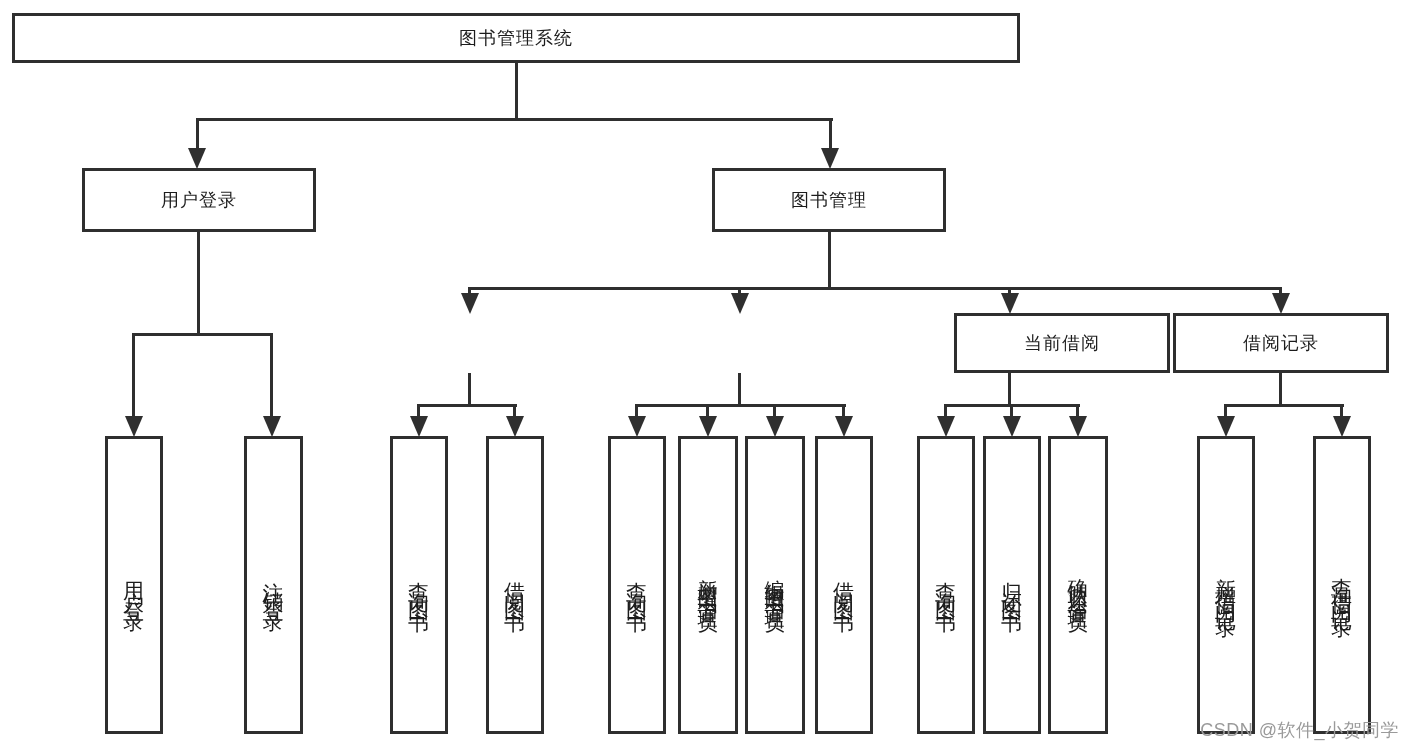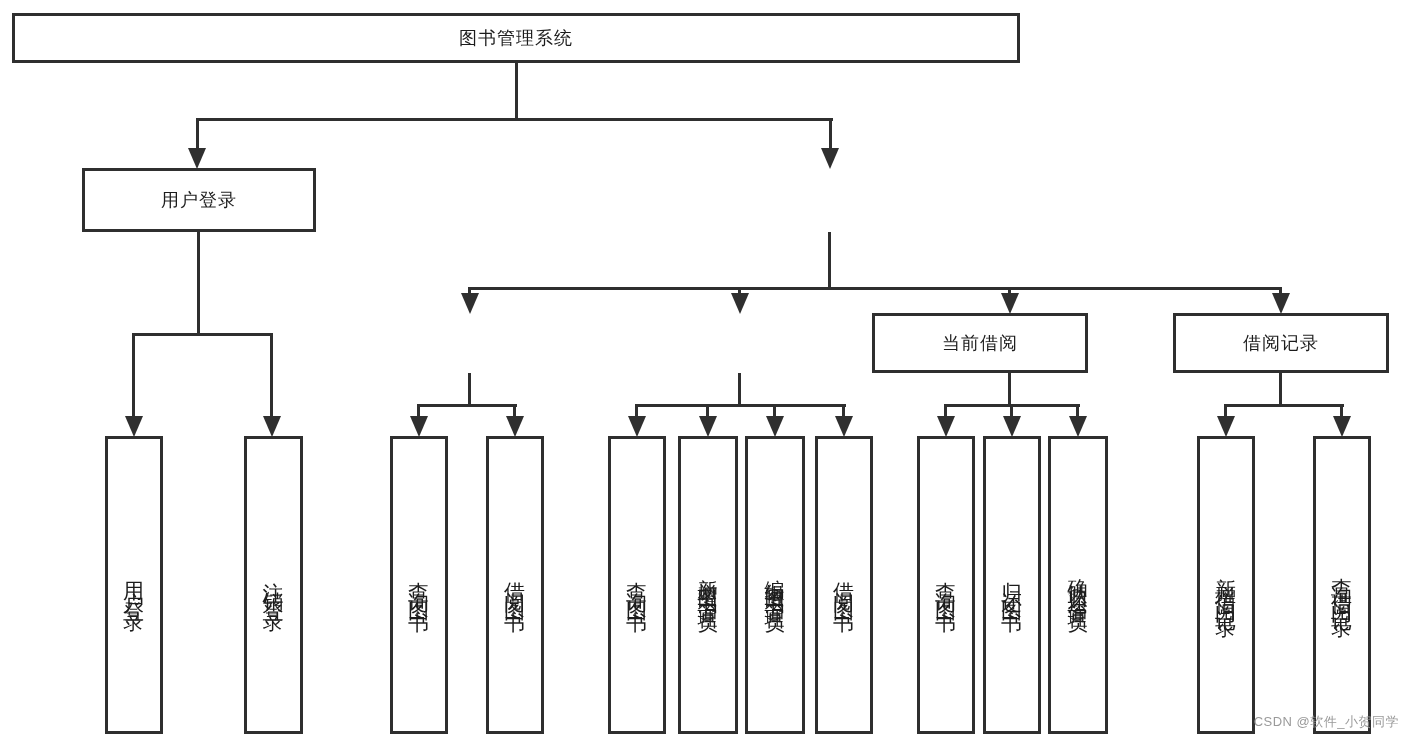--- a/index.html
+++ b/index.html
@@ -42,22 +42,22 @@
   .ln{position:absolute;background:#2f2f2f;}
   
   .arrow{
     position:absolute;width:0;height:0;
     border-left:9px solid transparent;
     border-right:9px solid transparent;
     border-top:21px solid #2f2f2f;
   }
   .watermark{
     position:absolute;
-    right:6px;bottom:16px;
-    font-size:13px;
+    right:6px;bottom:5px;
+    font-size:18px;
     color:#9a9a9a;
     letter-spacing:0.5px;
     white-space:nowrap;
   }
 </style>
 </head>
 <body>
 
 <div id="canvas">
 
@@ -68,40 +68,43 @@
   <div class="ln" style="left:515px;top:63px;width:3px;height:57px"></div>
   <div class="ln" style="left:196px;top:118px;width:637px;height:3px"></div>
   <div class="ln" style="left:196px;top:118px;width:3px;height:32px"></div>
   <div class="arrow" style="left:188px;top:148px"></div>
   <div class="ln" style="left:829px;top:118px;width:3px;height:32px"></div>
   <div class="arrow" style="left:821px;top:148px"></div>
 
   <div class="node" style="left:82px;top:168px;width:234px;height:64px">
     <span>用户登录</span>
   </div>
+  <div class="node" style="left:712px;top:168px;width:234px;height:64px">
+    <span>图书管理</span>
+  </div>
 
   <div class="ln" style="left:197px;top:232px;width:3px;height:104px"></div>
   <div class="ln" style="left:132px;top:333px;width:141px;height:3px"></div>
   <div class="ln" style="left:132px;top:333px;width:3px;height:85px"></div>
   <div class="arrow" style="left:125px;top:416px"></div>
   <div class="ln" style="left:270px;top:333px;width:3px;height:85px"></div>
   <div class="arrow" style="left:263px;top:416px"></div>
 
   <div class="ln" style="left:828px;top:232px;width:3px;height:58px"></div>
   <div class="ln" style="left:468px;top:287px;width:814px;height:3px"></div>
   <div class="ln" style="left:468px;top:287px;width:3px;height:10px"></div>
   <div class="arrow" style="left:461px;top:293px"></div>
   <div class="ln" style="left:738px;top:287px;width:3px;height:10px"></div>
   <div class="arrow" style="left:731px;top:293px"></div>
   <div class="ln" style="left:1008px;top:287px;width:3px;height:10px"></div>
   <div class="arrow" style="left:1001px;top:293px"></div>
   <div class="ln" style="left:1279px;top:287px;width:3px;height:10px"></div>
   <div class="arrow" style="left:1272px;top:293px"></div>
 
-  <div class="node" style="left:872px;top:313px;width:216px;height:60px">
+  <div class="node" style="left:954px;top:313px;width:216px;height:60px">
     <span>当前借阅</span>
   </div>
   <div class="node" style="left:1173px;top:313px;width:216px;height:60px">
     <span>借阅记录</span>
   </div>
 
   <div class="ln" style="left:468px;top:373px;width:3px;height:33px"></div>
   <div class="ln" style="left:417px;top:404px;width:100px;height:3px"></div>
   <div class="ln" style="left:417px;top:404px;width:3px;height:14px"></div>
   <div class="arrow" style="left:410px;top:416px"></div>

